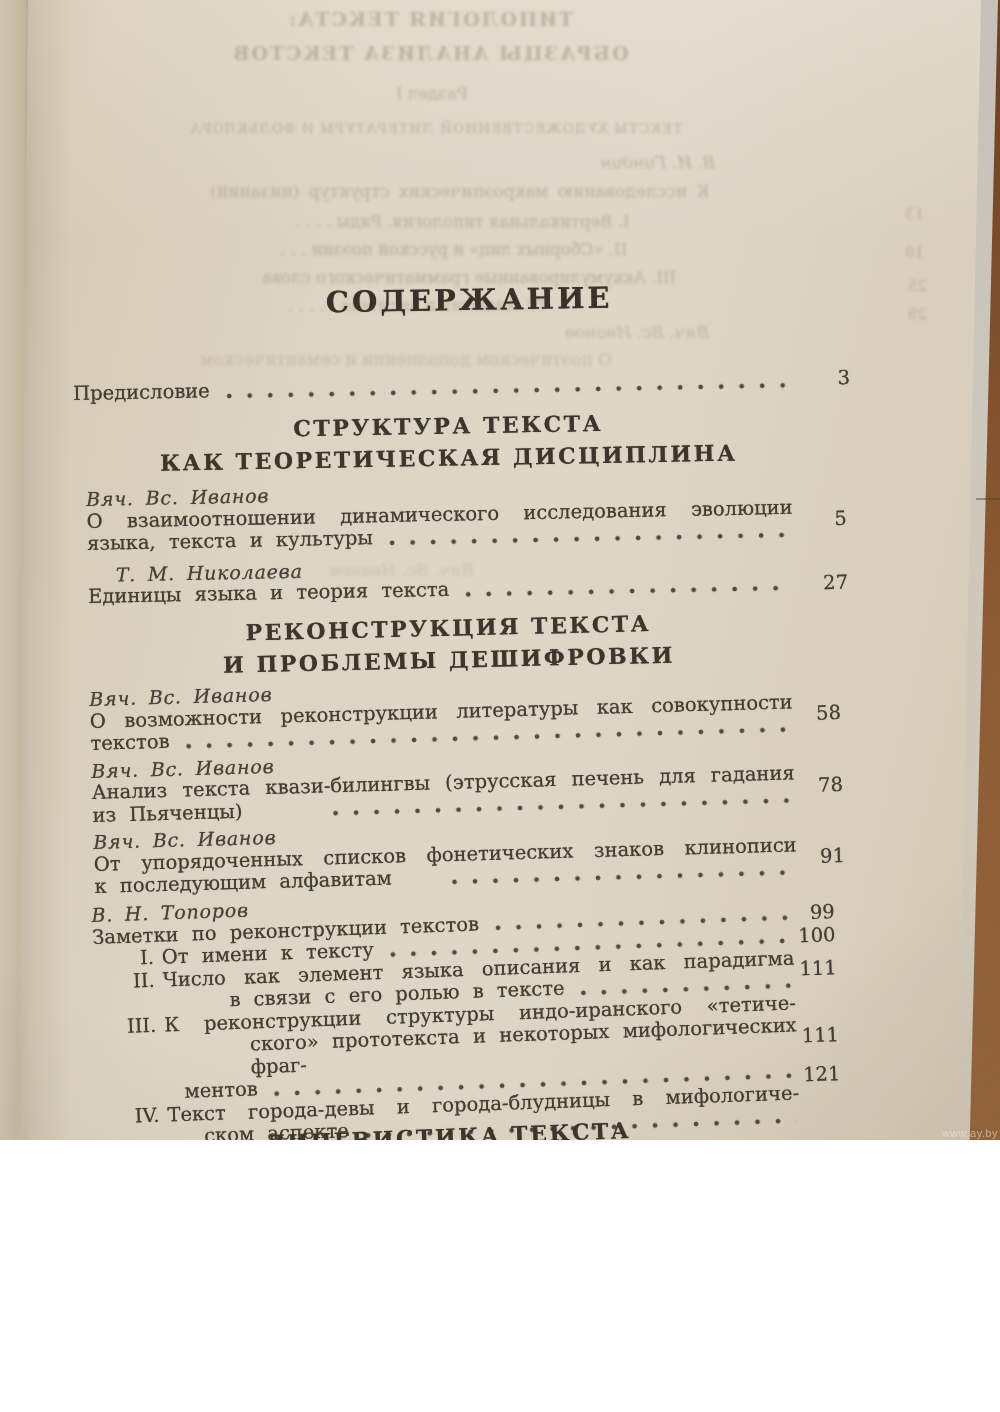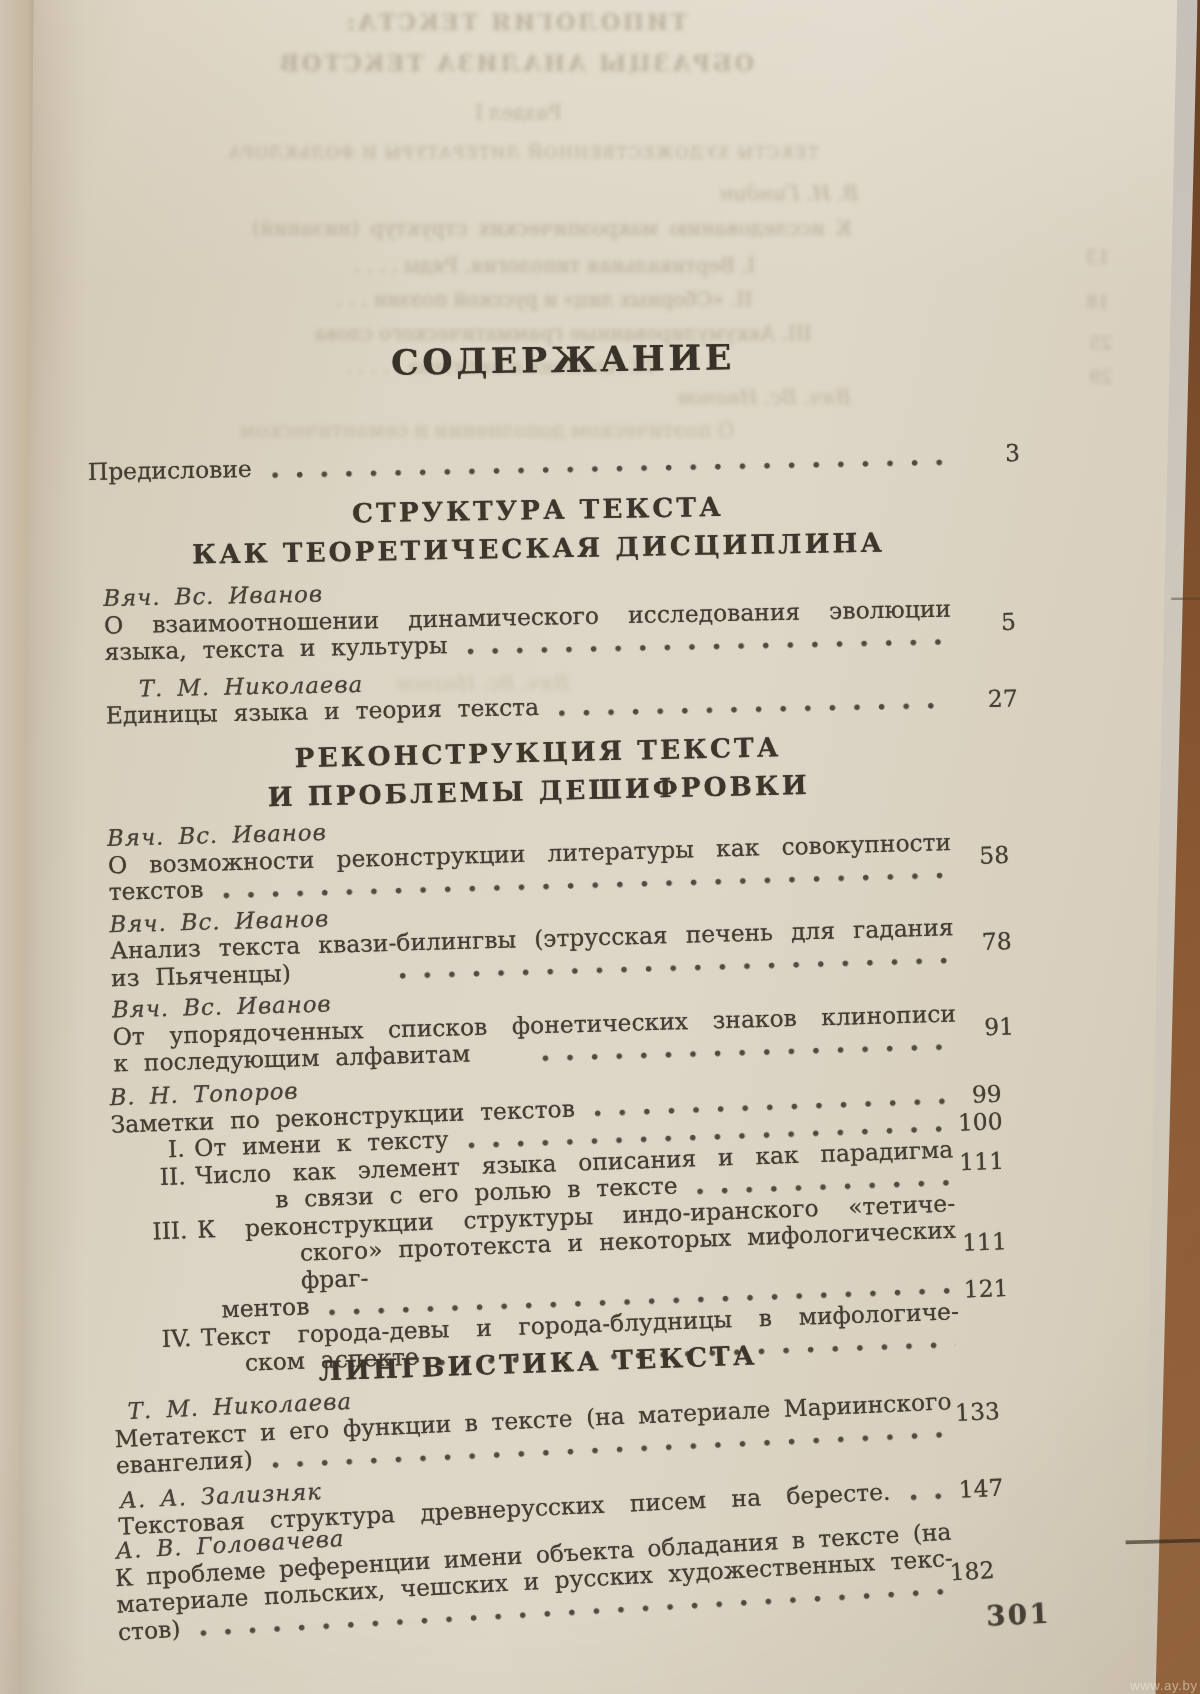--- a/index.html
+++ b/index.html
@@ -1,18 +1,18 @@
 <!DOCTYPE html>
 <html><head>
 <meta charset="utf-8">
 <style>
   html,body{margin:0;padding:0;}
   body{width:1000px;height:1412px;overflow:hidden;
        font-family:"DejaVu Serif","Liberation Serif",serif;}
-  #stage{position:relative;width:1000px;height:1412px;overflow:hidden;
+  #stage{position:relative;width:1000px;height:1140px;overflow:hidden;
          background:linear-gradient(172deg,#5e3a20 0%,#7a4b2a 28%,#8b5a34 58%,#97673f 100%);}
 
   
   .under-left{position:absolute;left:0;top:0;width:44px;height:100%;
       background:linear-gradient(90deg,#d0c5b2 0%,#c4b69e 55%,#94846b 92%,#7e6f58 100%);}
   .edge-sliver{position:absolute;inset:0;
       clip-path:polygon(978px 0,998px 0,963px 1412px,948px 1412px);
       background:linear-gradient(180deg,#c6c0ba 0%,#cec7bb 40%,#d2c9b8 100%);}
   .main-page{position:absolute;inset:0;
       clip-path:polygon(28px 0,981px 0,951px 1412px,15px 1412px);

